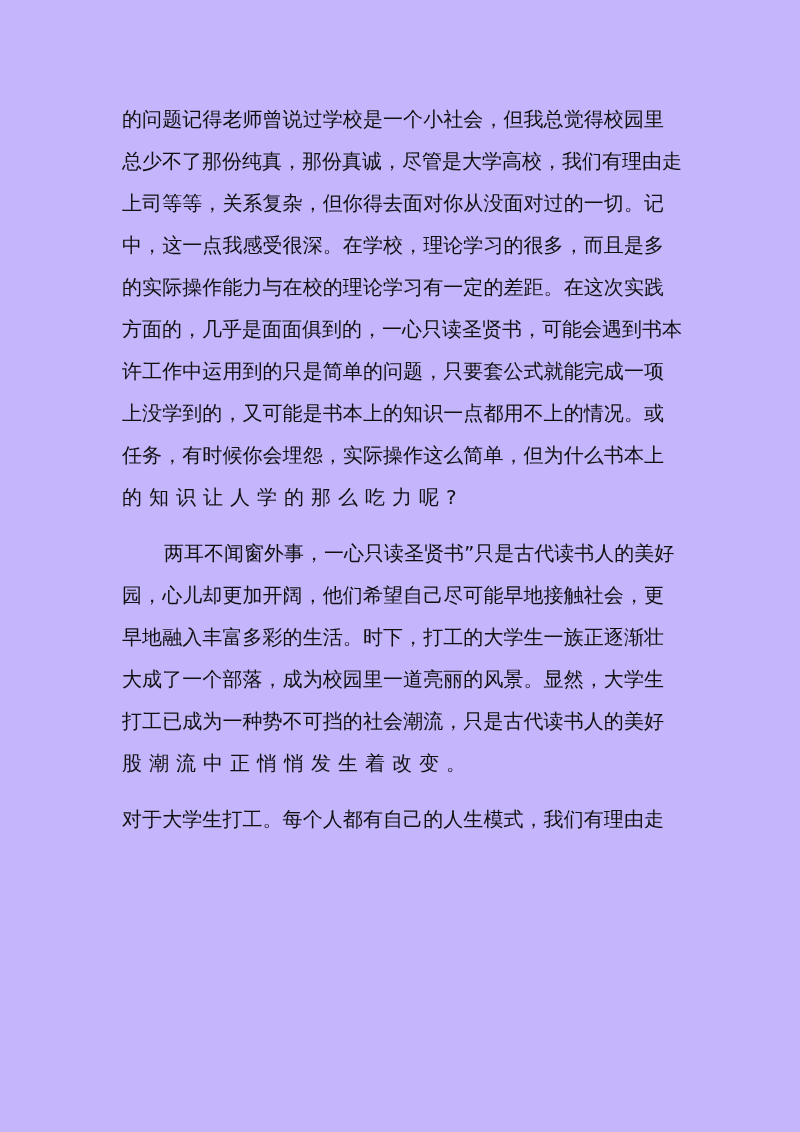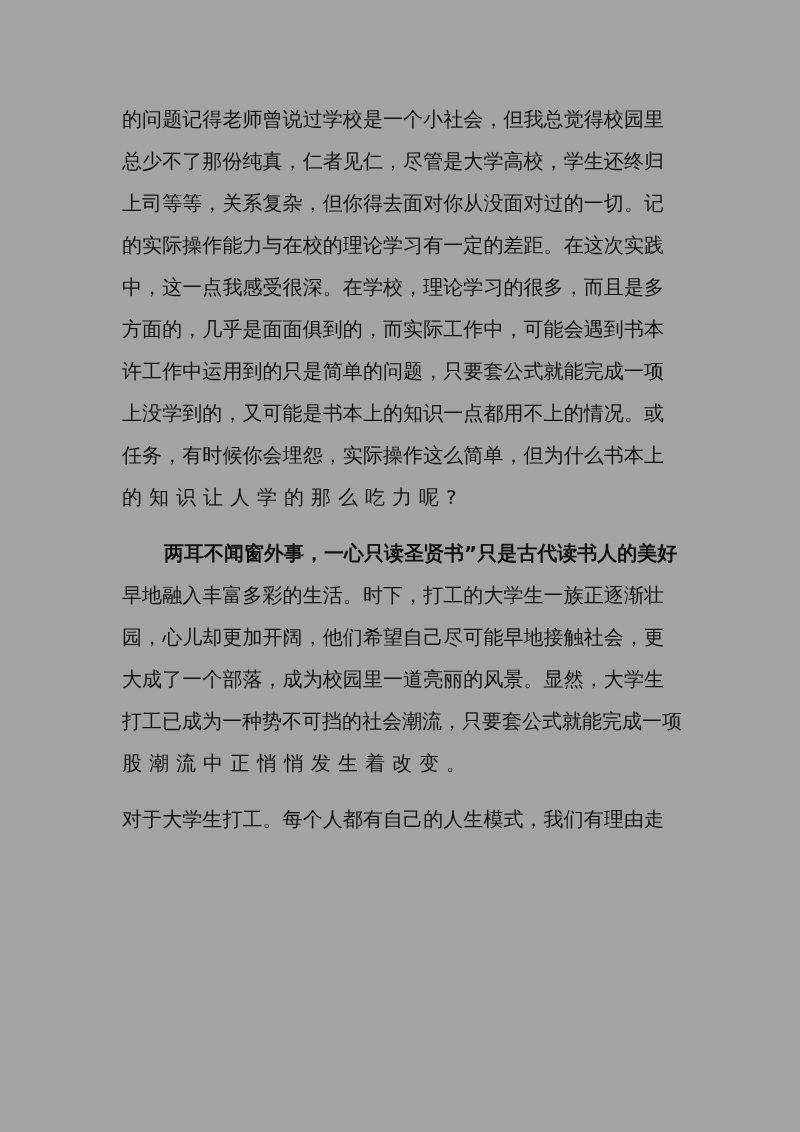--- a/index.html
+++ b/index.html
@@ -14,21 +14,21 @@
     overflow: hidden;
     font-family: "DejaVu Sans", "Liberation Sans", sans-serif;
     color: #111111;
   }
   .page {
     position: absolute;
     left: 0;
     top: 0;
     width: 800px;
     height: 1132px;
-    background: #a3a3a3;
+    background: #c4b5fd;
   }
   .body-text {
     position: absolute;
     left: 122px;
     top: 98px;
     width: 542px;
   }
   .para {
     margin: 0;
     padding: 0;
@@ -46,48 +46,47 @@
     text-align-last: justify;
     letter-spacing: 0;
   }
   .line.last {
     text-align: center;
     text-align-last: left;
     letter-spacing: 7px;
   }
   .line.indent {
     padding-left: 42px;
-    font-weight: bold;
   }
 </style>
 </head>
 <body>
 
 <div class="page">
   <div class="body-text">
 
     <div class="para">
       <span class="line">的问题记得老师曾说过学校是一个小社会，但我总觉得校园里</span>
-      <span class="line">总少不了那份纯真，仁者见仁，尽管是大学高校，学生还终归</span>
+      <span class="line">总少不了那份纯真，那份真诚，尽管是大学高校，我们有理由走</span>
       <span class="line">上司等等，关系复杂，但你得去面对你从没面对过的一切。记</span>
+      <span class="line">中，这一点我感受很深。在学校，理论学习的很多，而且是多</span>
       <span class="line">的实际操作能力与在校的理论学习有一定的差距。在这次实践</span>
-      <span class="line">中，这一点我感受很深。在学校，理论学习的很多，而且是多</span>
-      <span class="line">方面的，几乎是面面俱到的，而实际工作中，可能会遇到书本</span>
+      <span class="line">方面的，几乎是面面俱到的，一心只读圣贤书，可能会遇到书本</span>
       <span class="line">许工作中运用到的只是简单的问题，只要套公式就能完成一项</span>
       <span class="line">上没学到的，又可能是书本上的知识一点都用不上的情况。或</span>
       <span class="line">任务，有时候你会埋怨，实际操作这么简单，但为什么书本上</span>
       <span class="line last">的知识让人学的那么吃力呢?</span>
     </div>
 
     <div class="para">
       <span class="line indent">两耳不闻窗外事，一心只读圣贤书”只是古代读书人的美好</span>
+      <span class="line">园，心儿却更加开阔，他们希望自己尽可能早地接触社会，更</span>
       <span class="line">早地融入丰富多彩的生活。时下，打工的大学生一族正逐渐壮</span>
-      <span class="line">园，心儿却更加开阔，他们希望自己尽可能早地接触社会，更</span>
       <span class="line">大成了一个部落，成为校园里一道亮丽的风景。显然，大学生</span>
-      <span class="line">打工已成为一种势不可挡的社会潮流，只要套公式就能完成一项</span>
+      <span class="line">打工已成为一种势不可挡的社会潮流，只是古代读书人的美好</span>
       <span class="line last">股潮流中正悄悄发生着改变。</span>
     </div>
 
     <div class="para">
       <span class="line">对于大学生打工。每个人都有自己的人生模式，我们有理由走</span>
     </div>
 
   </div>
 </div>
 

